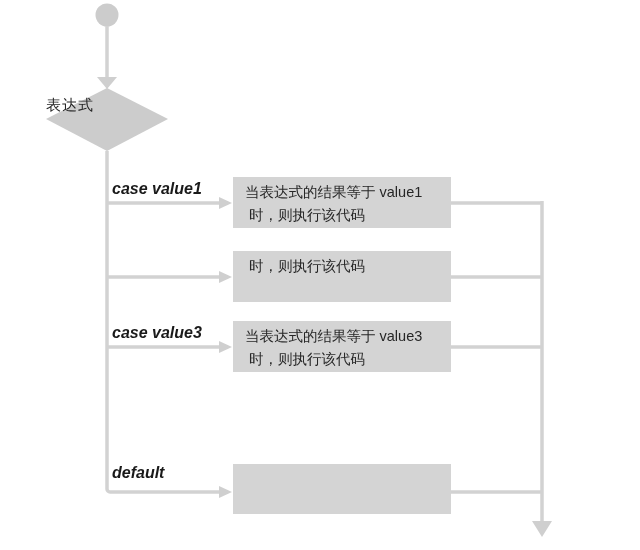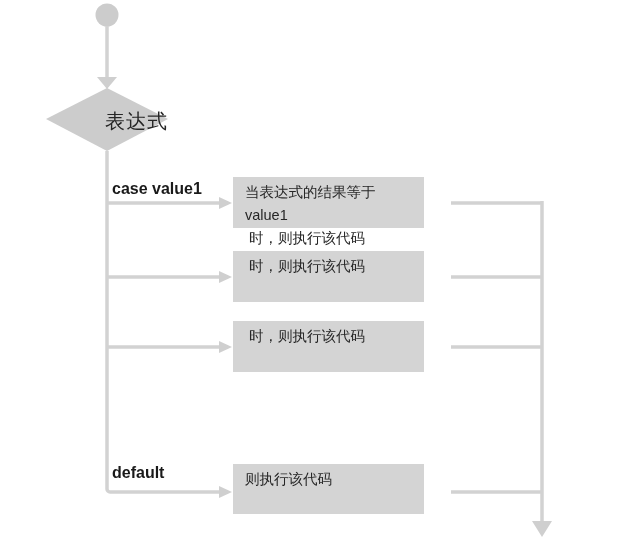--- a/index.html
+++ b/index.html
@@ -17,38 +17,39 @@
     overflow: hidden;
   }
   .canvas svg {
     position: absolute;
     left: 0;
     top: 0;
   }
   .decision-label {
     position: absolute;
     left: 46px;
-    top: 108px;
+    top: 96px;
     width: 122px;
-    text-align: right;
-    font-size: 20px;
+    text-align: left;
+    font-size: 15px;
     color: #262626;
     letter-spacing: 1px;
   }
   .case-label {
     position: absolute;
     left: 112px;
     font-size: 16px;
     font-weight: 700;
     color: #1a1a1a;
+    font-style: italic;
   }
   .branch-box {
     position: absolute;
     left: 233px;
-    width: 191px;
+    width: 218px;
     height: 51px;
     background: #d4d4d4;
     box-sizing: border-box;
     padding: 4px 6px 0 12px;
   }
   .box-line {
     font-size: 14.5px;
     line-height: 23px;
     color: #262626;
     white-space: pre-wrap;
@@ -93,22 +94,23 @@
   <div class="case-label" style="top:180px">case value1</div>
   <div class="branch-box" style="top:177px">
     <div class="box-line">当表达式的结果等于 value1</div>
     <div class="box-line"> 时，则执行该代码</div>
   </div>
 
   <div class="branch-box" style="top:251px">
     <div class="box-line"> 时，则执行该代码</div>
   </div>
 
+  <div class="case-label" style="top:324px">case value3</div>
   <div class="branch-box" style="top:321px">
+    <div class="box-line">当表达式的结果等于 value3</div>
     <div class="box-line"> 时，则执行该代码</div>
   </div>
 
   <div class="case-label" style="top:464px">default</div>
   <div class="branch-box" style="top:464px;height:50px">
-    <div class="box-line">则执行该代码</div>
   </div>
 
 </div>
 
 </body></html>

